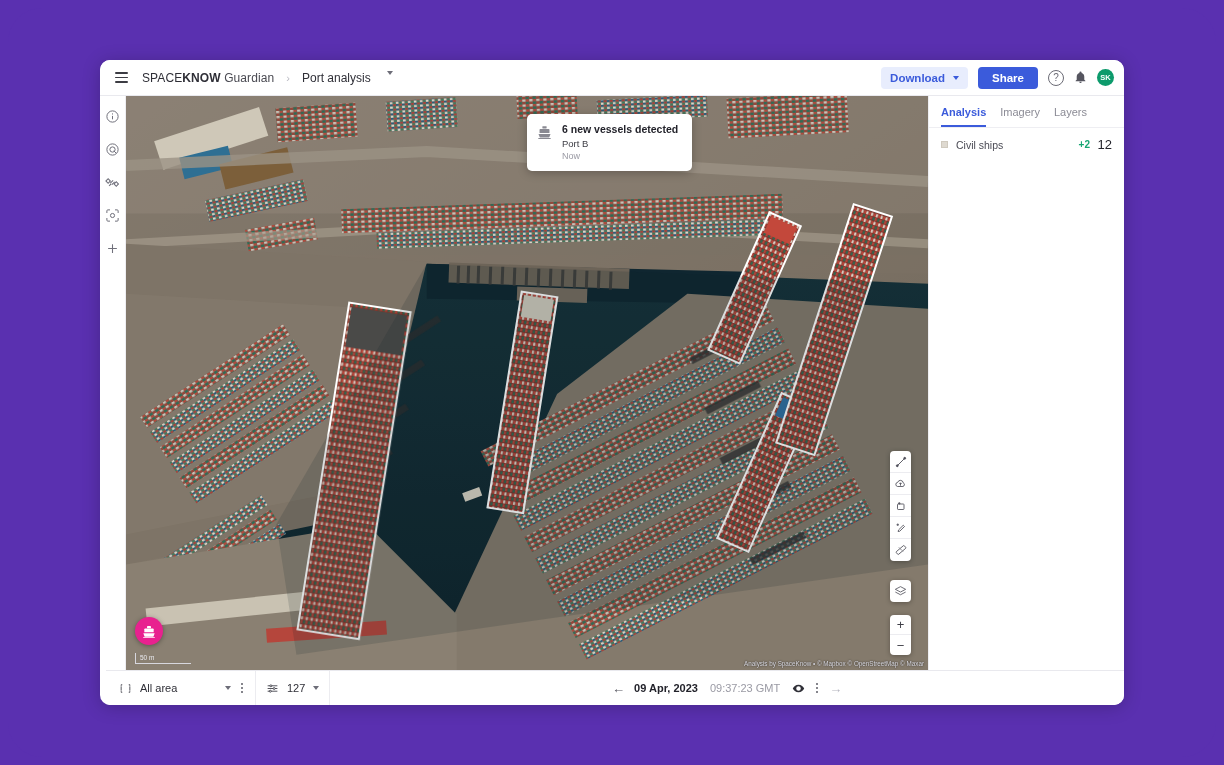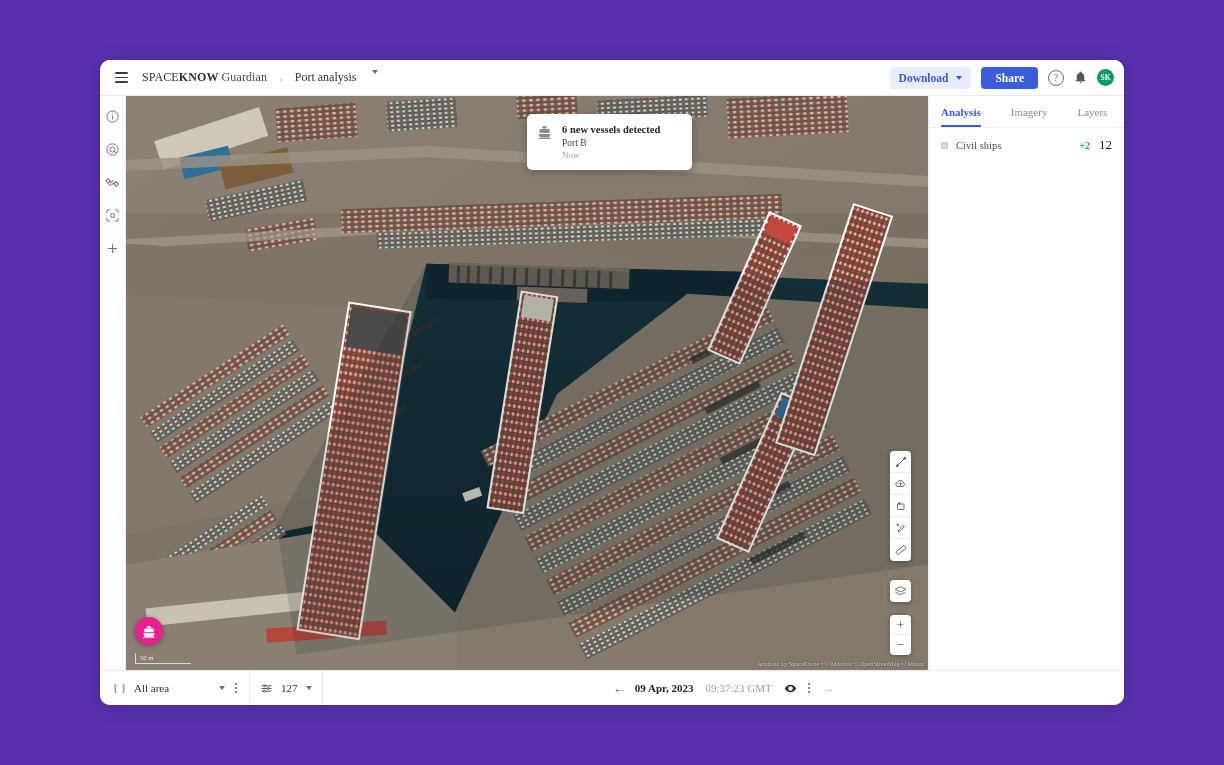--- a/index.html
+++ b/index.html
@@ -16,21 +16,21 @@
   }
 
   
   .window {
     position: absolute; left: 100px; top: 60px;
     width: 1024px; height: 645px;
     background: #ffffff;
     border-radius: 10px 10px 10px 10px;
     overflow: hidden;
     box-shadow: 0 2px 18px rgba(0,0,0,.22);
-    display: flex; flex-direction: column; font-family: Liberation Serif, serif;
+    display: flex; flex-direction: column;
   }
 
   
   .topbar {
     height: 36px; flex: 0 0 36px;
     display: flex; align-items: center;
     padding: 0 10px 0 8px;
     border-bottom: 1px solid #e9e9ee;
     background: #fff;
   }
@@ -104,35 +104,35 @@
     box-shadow:0 1px 5px rgba(0,0,0,.35); }
   .scale { position:absolute; left:9px; bottom:6px; font-size:6.5px; color:#e9e9ee;
     border-left:1.5px solid #d7d7de; border-bottom:1.5px solid #d7d7de; padding:0 0 1px 4px;
     width:56px; line-height:9px; }
   .attrib { position:absolute; right:4px; bottom:3px; font-size:6.3px; color:#d6d6de;
     text-shadow:0 0 2px rgba(0,0,0,.8); white-space:nowrap; }
 
   
   .rpanel { width:196px; flex:0 0 196px; background:#fff; border-left:1px solid #eeeef2;
     display:flex; flex-direction:column; }
-  .rtabs { display:flex; gap:30px; padding:10px 12px 0 12px; border-bottom:1px solid #eeeef2; }
+  .rtabs { display:flex; gap:14px; padding:10px 12px 0 12px; border-bottom:1px solid #eeeef2; }
   .rtab { font-size:11px; color:#8b8b95; padding-bottom:7px; cursor:pointer; }
   .rtab.active { color:#3b5bdb; font-weight:600; border-bottom:2px solid #3b5bdb; }
   .rsection { padding:11px 12px 0 12px; }
   .rsec-head { display:flex; align-items:center; gap:8px; }
   .rsec-title { font-size:11.5px; font-weight:700; color:#23232b; }
   .rrow { display:flex; align-items:center; padding:9px 12px 0 12px; cursor:pointer; }
   .swatch { width:7px; height:7px; background:#ded9d0; border:1px solid #cfc9be; margin-right:8px; }
   .rrow-label { font-size:10.5px; color:#4a4a54; }
   .rrow-delta { margin-left:auto; font-size:10px; color:#17a673; font-weight:600; }
   .rrow-count { font-size:13px; color:#23232b; width:22px; text-align:right; }
 
   
   .bottombar { height:35px; flex:0 0 35px; display:flex; align-items:center;
-    border-top:1px solid #e9e9ee; background:#fff; font-size:11px; color:#2f2f37; }
+    border-top:1px solid #e9e9ee; background:#fff; font-size:11px; color:#2f2f37;margin-left:6px; }
   .bb-group { display:flex; align-items:center; height:100%; padding:0 10px;
     border-right:1px solid #ececf0; gap:8px; }
   .bb-first { padding-left:13px; min-width:150px; }
   .bb-label { font-size:11px; color:#2f2f37; }
   .bb-spacer { flex:1; }
   .kebab { display:flex; flex-direction:column; gap:2px; cursor:pointer; padding:2px; }
   .kebab i { width:2px;height:2px;border-radius:50%;background:#5c5c66;display:block; }
   .bb-center { display:flex; align-items:center; gap:9px; }
   .arrow { color:#55555f; font-size:13px; cursor:pointer; line-height:1; }
   .arrow.dim { color:#b6b6c0; }

